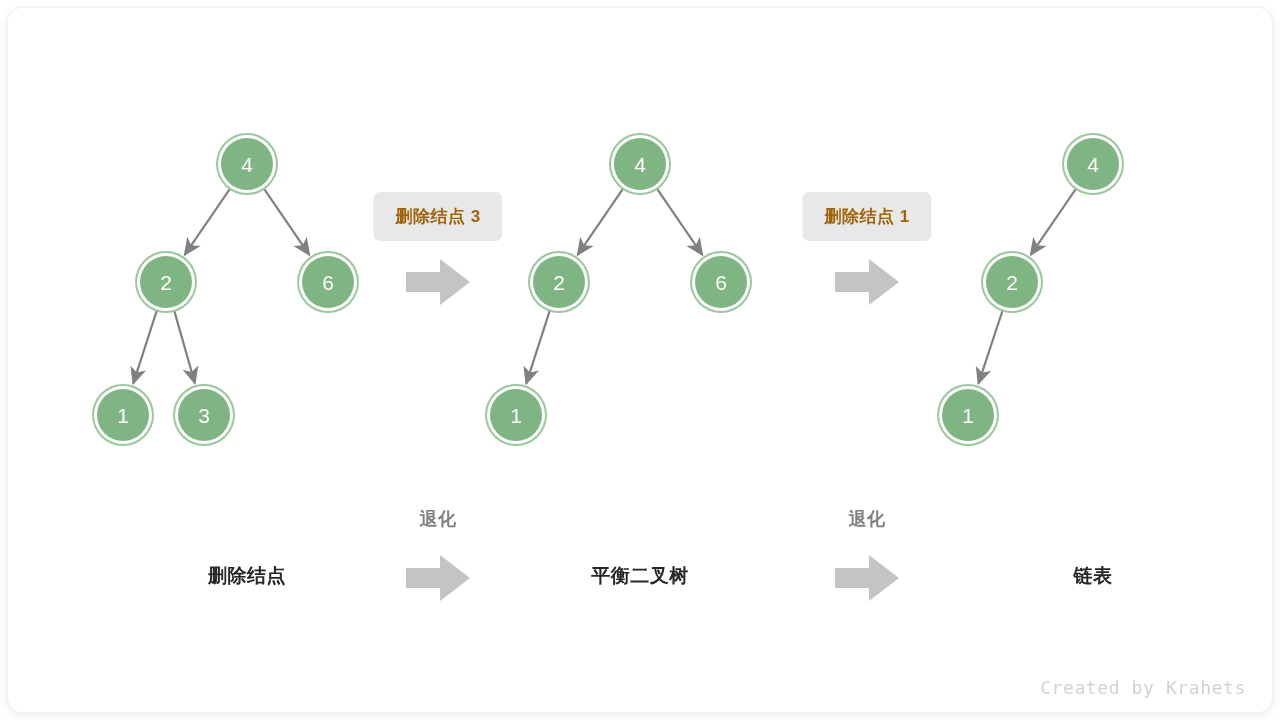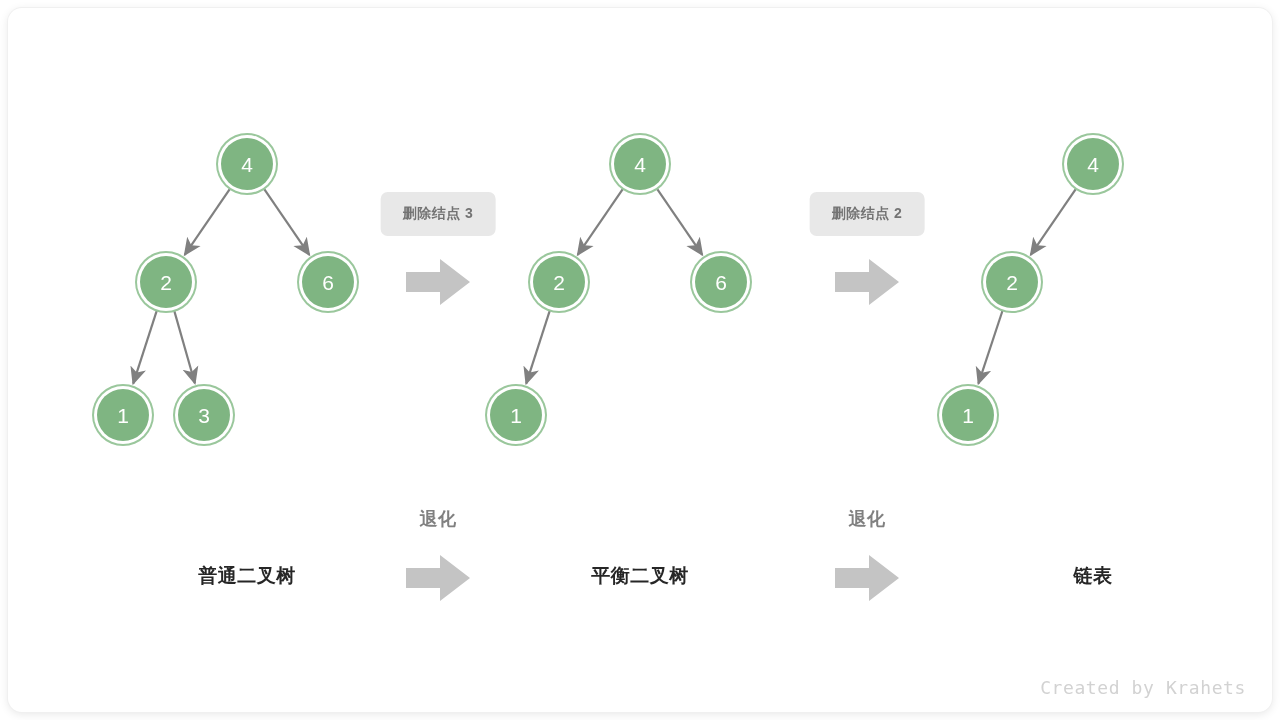--- a/index.html
+++ b/index.html
@@ -53,22 +53,22 @@
     align-items: center;
     justify-content: center;
     line-height: 1;
     box-sizing: border-box;
   }
   
   .pill {
     position: absolute;
     background: #e8e8e8;
     border-radius: 7px;
-    color: #737373;
-    font-size: 14px;
+    color: #a16207;
+    font-size: 17px;
     font-weight: bold;
     padding: 13px 22px;
     white-space: nowrap;
     letter-spacing: 0.5px;
     transform: translateX(-50%);
   }
   
   .blockarrow {
     position: absolute;
     transform: translate(-50%, -50%);
@@ -154,29 +154,29 @@
         <div class="node" style="left: 551px; top: 274px;">2</div>
         <div class="node" style="left: 713px; top: 274px;">6</div>
         <div class="node" style="left: 508px; top: 407px;">1</div>
         <div class="node" style="left: 1085px; top: 156px;">4</div>
         <div class="node" style="left: 1004px; top: 274px;">2</div>
         <div class="node" style="left: 960px; top: 407px;">1</div>
       </div>
 
     <div id="pills">
         <div class="pill" style="left: 430px; top: 184px;">删除结点  3</div>
-        <div class="pill" style="left: 859px; top: 184px;">删除结点  2</div>
+        <div class="pill" style="left: 859px; top: 184px;">删除结点  1</div>
       </div>
 
     <div id="degens">
         <div class="degen" style="left: 430px; top: 499px;">退化</div>
         <div class="degen" style="left: 859px; top: 499px;">退化</div>
       </div>
 
     <div id="captions">
-        <div class="caption" style="left: 239px; top: 555px;">普通二叉树</div>
+        <div class="caption" style="left: 239px; top: 555px;">删除结点</div>
         <div class="caption" style="left: 632px; top: 555px;">平衡二叉树</div>
         <div class="caption" style="left: 1085px; top: 555px;">链表</div>
       </div>
 
     <div id="watermark">Created by Krahets</div>
   </div>
 </div>
 
 </body></html>

